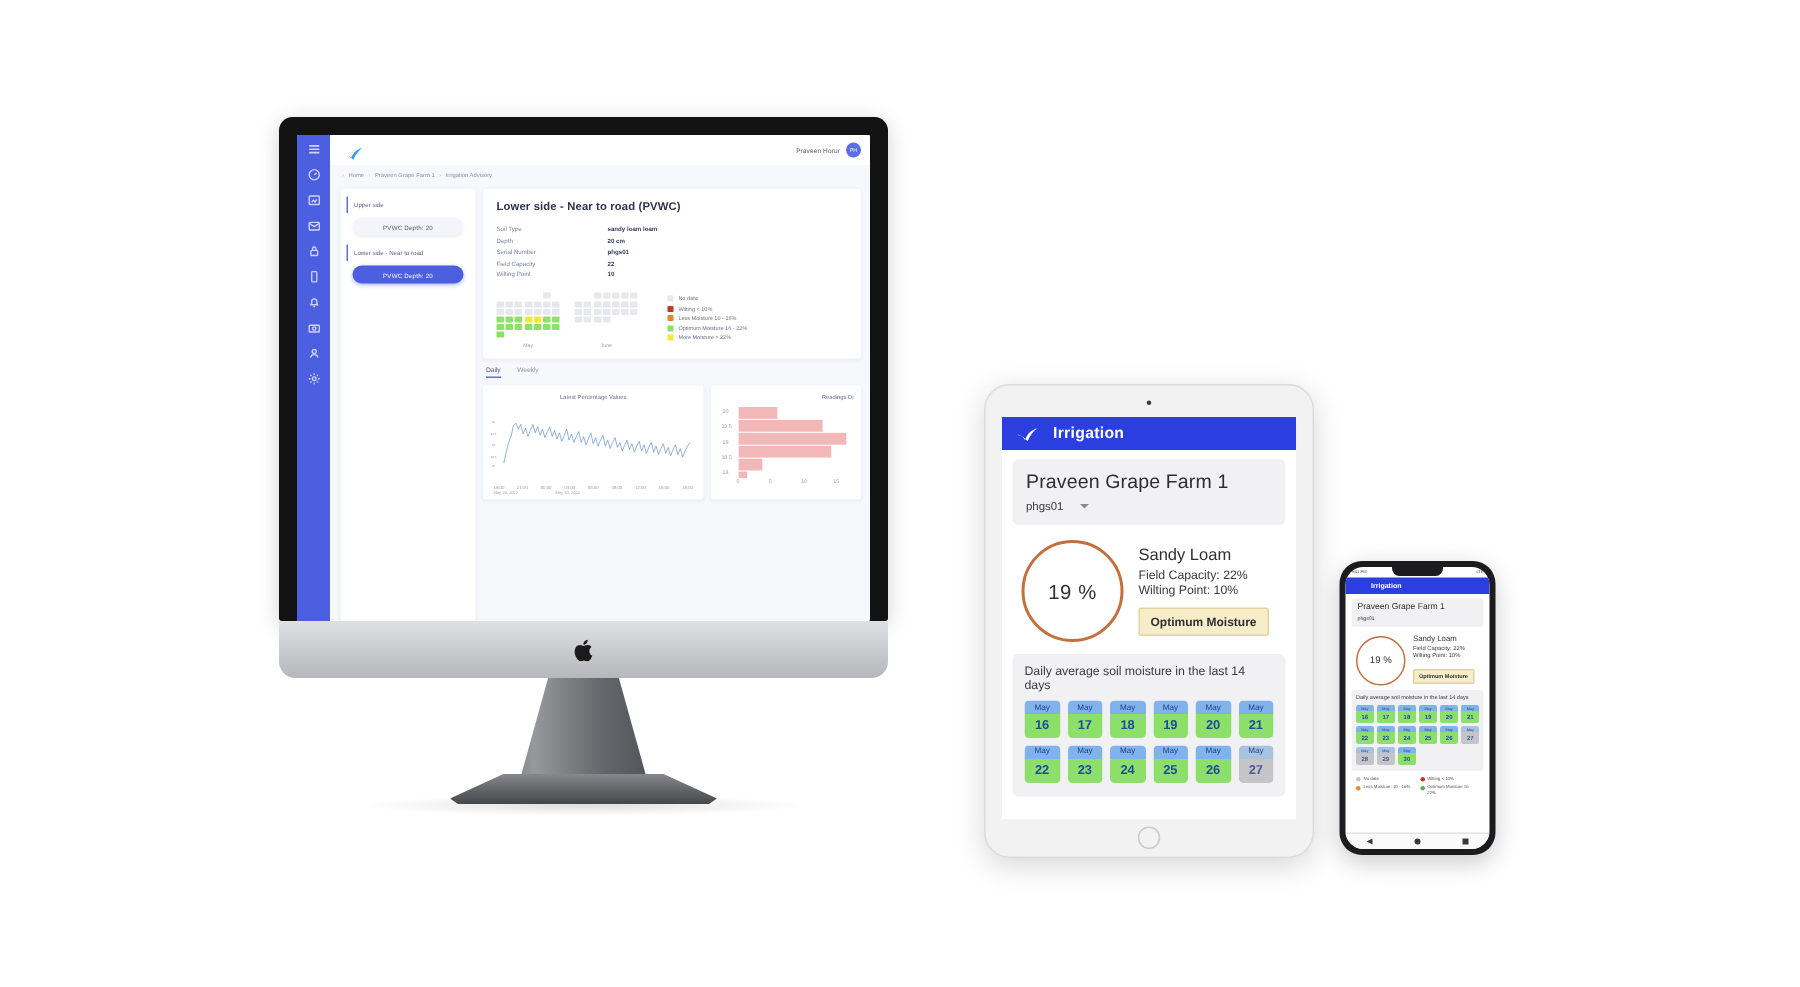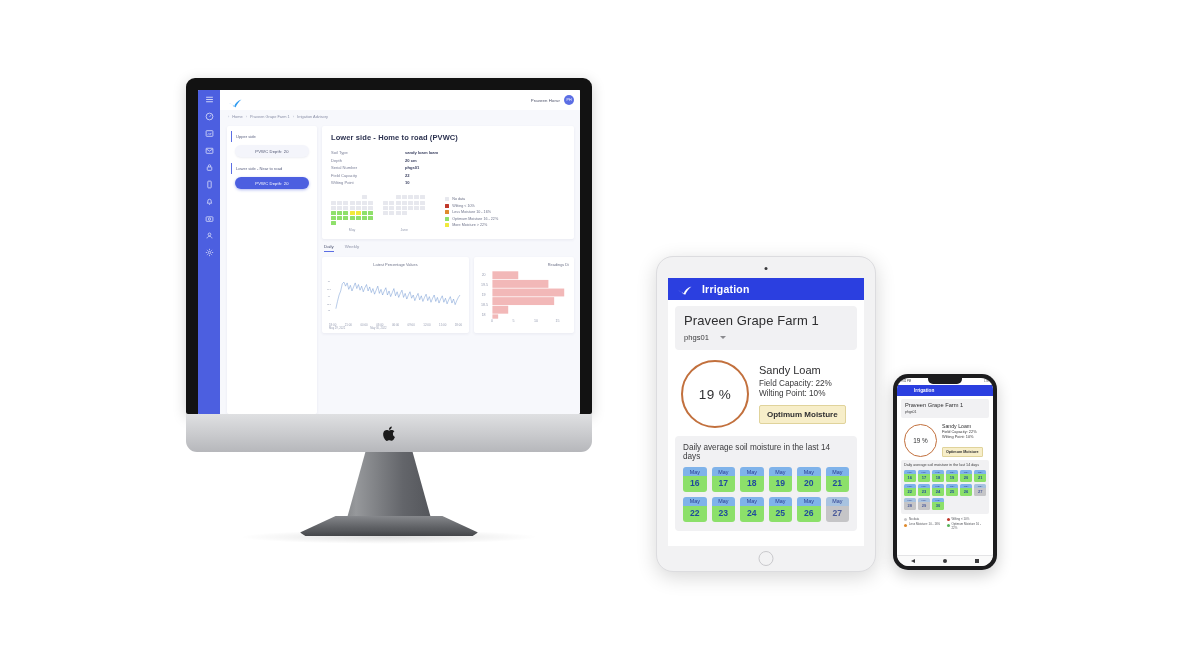--- a/index.html
+++ b/index.html
@@ -322,21 +322,21 @@
               <div class="d-left">
                 <div class="d-grp-label">Upper side</div>
                 <div class="d-pill">PVWC  Depth: 20</div>
                 <div class="d-grp-label">Lower side - Near to road</div>
                 <div class="d-pill active">PVWC  Depth: 20</div>
               </div>
 
               <div class="d-right">
 
                 <div class="d-card">
-                  <div class="d-title">Lower side - Home to road  (PVWC)</div>
+                  <div class="d-title">Lower side - Near to road  (PVWC)</div>
 
                   <div class="d-detail-wrap">
                     <div class="d-det-col labels">
                       <span class="d-det-k">Soil Type</span>
                       <span class="d-det-k">Depth</span>
                       <span class="d-det-k">Serial Number</span>
                       <span class="d-det-k">Field Capacity</span>
                       <span class="d-det-k">Wilting Point</span>
                     </div>
                     <div class="d-det-col">

